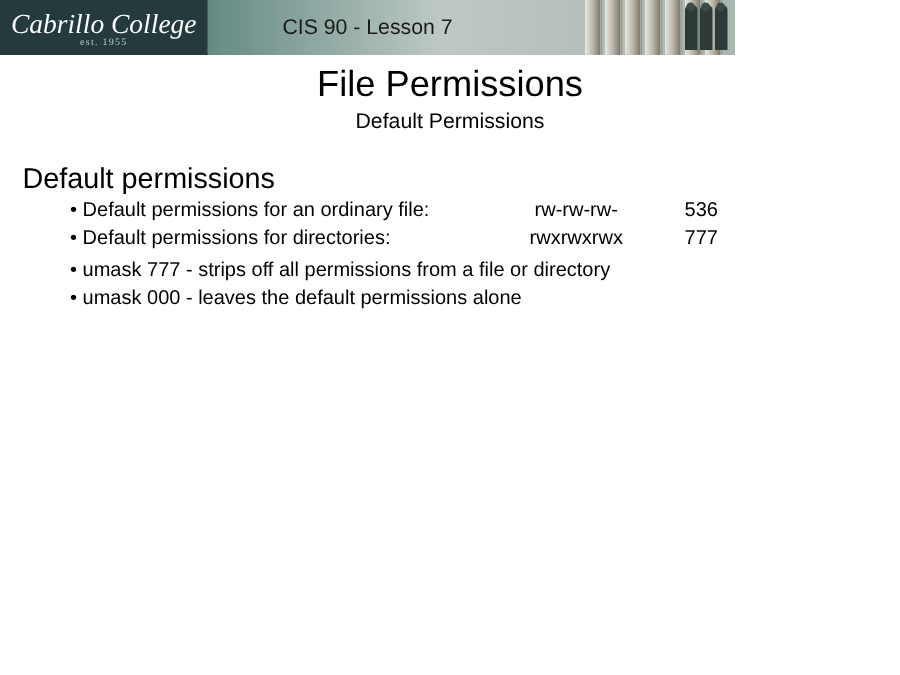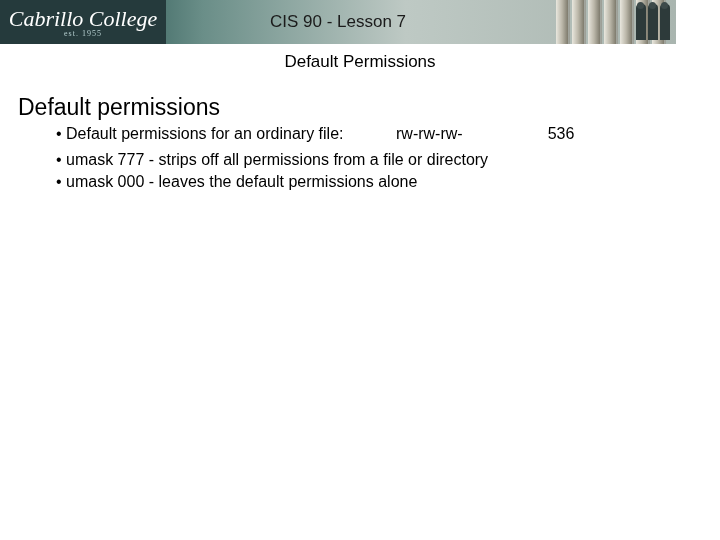--- a/index.html
+++ b/index.html
@@ -5,21 +5,21 @@
   * { box-sizing: border-box; margin: 0; padding: 0; }
   body {
     width: 720px;
     height: 540px;
     background: #fff;
     font-family: Verdana, Geneva, sans-serif;
     color: #000;
     overflow: hidden;
   }
   .header {
-    width: 676px;
+    width: 588px;
     height: 44px;
     position: relative;
     background: linear-gradient(to right, #253a3c 0%, #253a3c 23%, #4c746f 23%, #6a8e88 30%, #bec9c4 60%, #a9b5af 100%);
   }
   .logo-block {
     position: absolute;
     left: 0; top: 0;
     width: 166px;
     height: 44px;
     background: #253a3c;
@@ -124,21 +124,21 @@
     font-size: 16px;
     line-height: 22px;
   }
   .bul {
     display: inline-block;
     vertical-align: middle;
   }
   .bul::before {
     content: "• ";
   }
-  .col-perm { }
+  .col-perm { text-align: center; }
   .col-num { text-align: center; }
 
   .para {
     font-size: 23px;
     line-height: 30px;
     margin: 18px 18px 4px 18px;
   }
   .umask-list {
     margin: 4px 0 0 56px;
     font-size: 16px;
@@ -167,30 +167,36 @@
     <div class="pillar"></div>
   </div>
   <div class="people">
     <div class="person"></div>
       <div class="person"></div>
       <div class="person"></div>
   </div>
 </div>
 
 <div class="slide">
+  <div class="main-title">File Permissions</div>
   <div class="subtitle">Default Permissions</div>
 
   <div class="section-heading">Default permissions</div>
 
   <div class="perm-list">
     <div class="perm-row">
       <span class="bul">Default permissions for an ordinary file:</span>
       <span class="col-perm">rw-rw-rw-</span>
       <span class="col-num">536</span>
     </div>
+    <div class="perm-row">
+      <span class="bul">Default permissions for directories:</span>
+      <span class="col-perm">rwxrwxrwx</span>
+      <span class="col-num">777</span>
+    </div>
   </div>
 
 
   <div class="umask-list">
     <div class="umask-item">umask 777 - strips off all permissions from a file or directory</div>
     <div class="umask-item">umask 000 - leaves the default permissions alone</div>
   </div>
 </div>
 
 </body></html>

